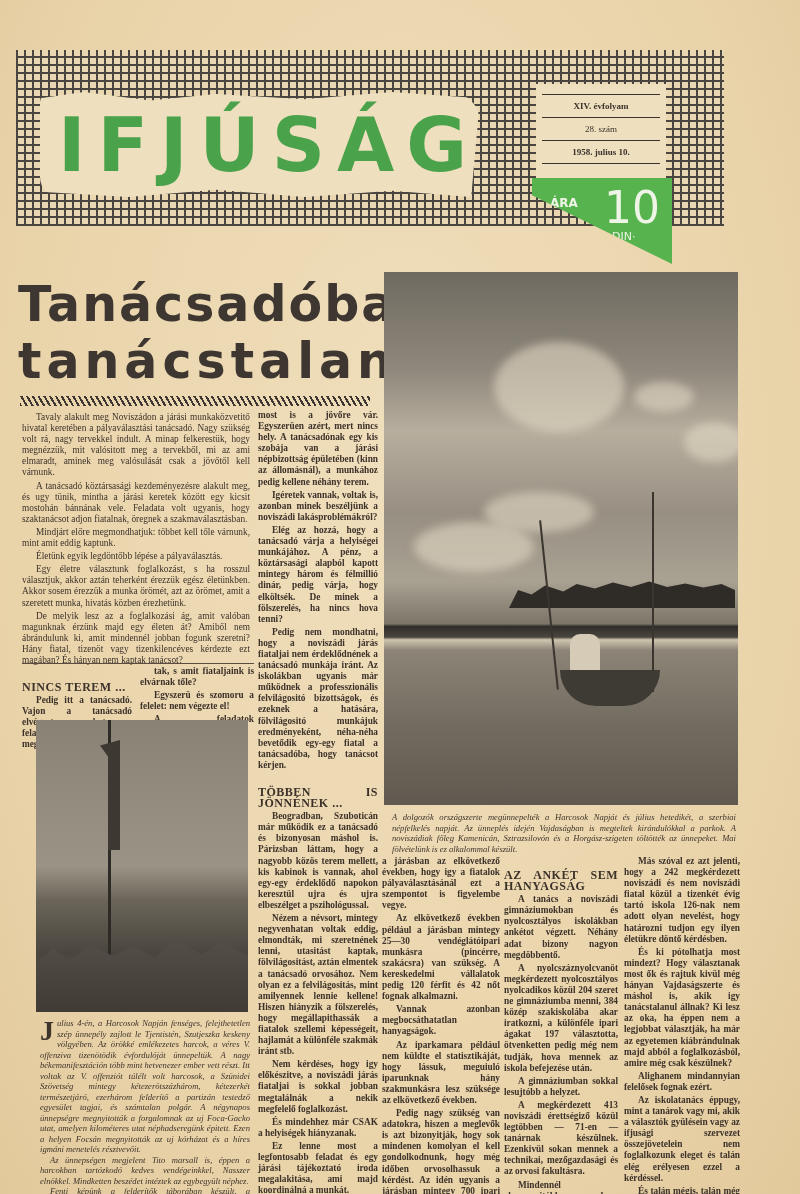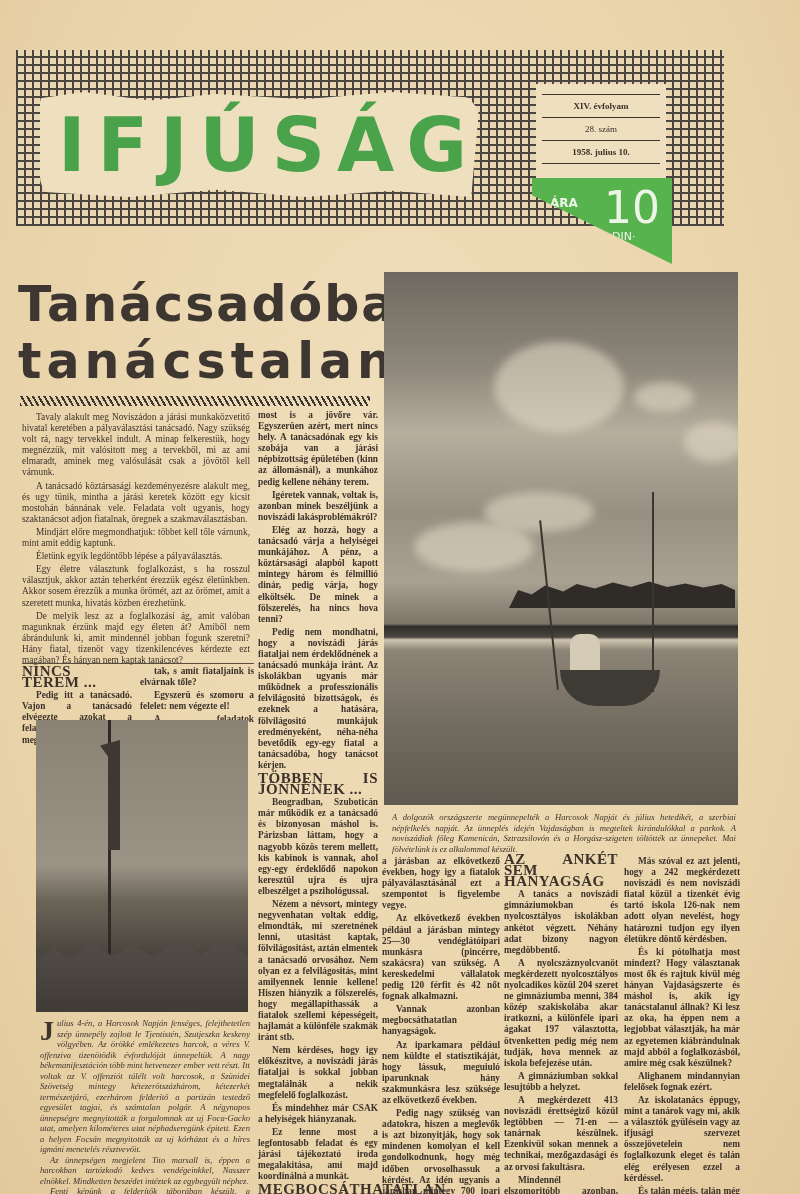--- a/index.html
+++ b/index.html
@@ -14,21 +14,21 @@
   .mast-info .line{height:1px;background:#3a322b;margin:0 6px;}
   .mast-info .row{font-size:9px;font-weight:bold;text-align:center;padding:6px 0;color:#3a322b;}
   .price{position:absolute;left:532px;top:178px;width:140px;height:86px;background:#57b34e;clip-path:polygon(0 0,100% 0,100% 100%,0 20%);color:#eef5e6;font-family:"DejaVu Sans",sans-serif;}
   .price .ara{position:absolute;left:18px;top:18px;font-size:12px;font-weight:bold;}
   .price .num{position:absolute;left:72px;top:4px;font-size:44px;font-weight:normal;text-align:right;}
   .price .din{position:absolute;left:80px;top:52px;font-size:11px;font-weight:normal;}
   .headline{position:absolute;left:18px;top:276px;width:356px;font-family:"DejaVu Sans",sans-serif;font-weight:bold;font-size:49px;line-height:57px;color:#3d3631;letter-spacing:2px;}
   .hatch{position:absolute;left:20px;top:396px;width:350px;height:10px;background:repeating-linear-gradient(60deg,#3d3631 0 2px,transparent 2px 5px);}
   .col{position:absolute;font-size:9.3px;line-height:11.1px;text-align:justify;color:#3c322a;}
   .col p{margin:0 0 2px 0;text-indent:14px;}
-  .sub{font-weight:bold;font-size:15px;margin:0 0 2px;letter-spacing:.5px;}
+  .sub{font-weight:bold;font-size:12px;margin:16px 0 2px;letter-spacing:.5px;}
   .rule{position:absolute;height:1px;background:#5a4c3e;}
   .photo{position:absolute;background:#8a8070;overflow:hidden;}
   .photo-lake{left:384px;top:272px;width:354px;height:533px;
     background:linear-gradient(180deg,#6f6a60 0%,#8e877b 18%,#b7ae9e 30%,#978f82 45%,#a9a192 58%,#7c7568 66%,#2f2d2a 66.5%,#4a463f 68.5%,#cfc5b0 69%,#8c8476 71%,#726b60 85%,#5f594f 100%);}
   .cloud{position:absolute;border-radius:50%;background:rgba(225,215,195,.6);filter:blur(4px);}
   .trees{position:absolute;left:125px;top:306px;width:226px;height:30px;background:#2f2c28;clip-path:polygon(0 100%,4% 40%,10% 55%,16% 25%,24% 45%,30% 20%,38% 35%,46% 15%,54% 30%,62% 12%,70% 30%,78% 18%,86% 32%,94% 20%,100% 40%,100% 100%);}
   .mast1{position:absolute;left:268px;top:220px;width:2px;height:200px;background:#3a352f;}
   .mast2{position:absolute;left:164px;top:248px;width:2px;height:170px;background:#3a352f;transform:rotate(-6deg);}
   .boat{position:absolute;left:176px;top:398px;width:100px;height:36px;background:#3e3a34;border-radius:0 0 40px 40px;}
   .person{position:absolute;left:186px;top:362px;width:30px;height:40px;background:#d6cbb6;border-radius:10px 10px 4px 4px;}

